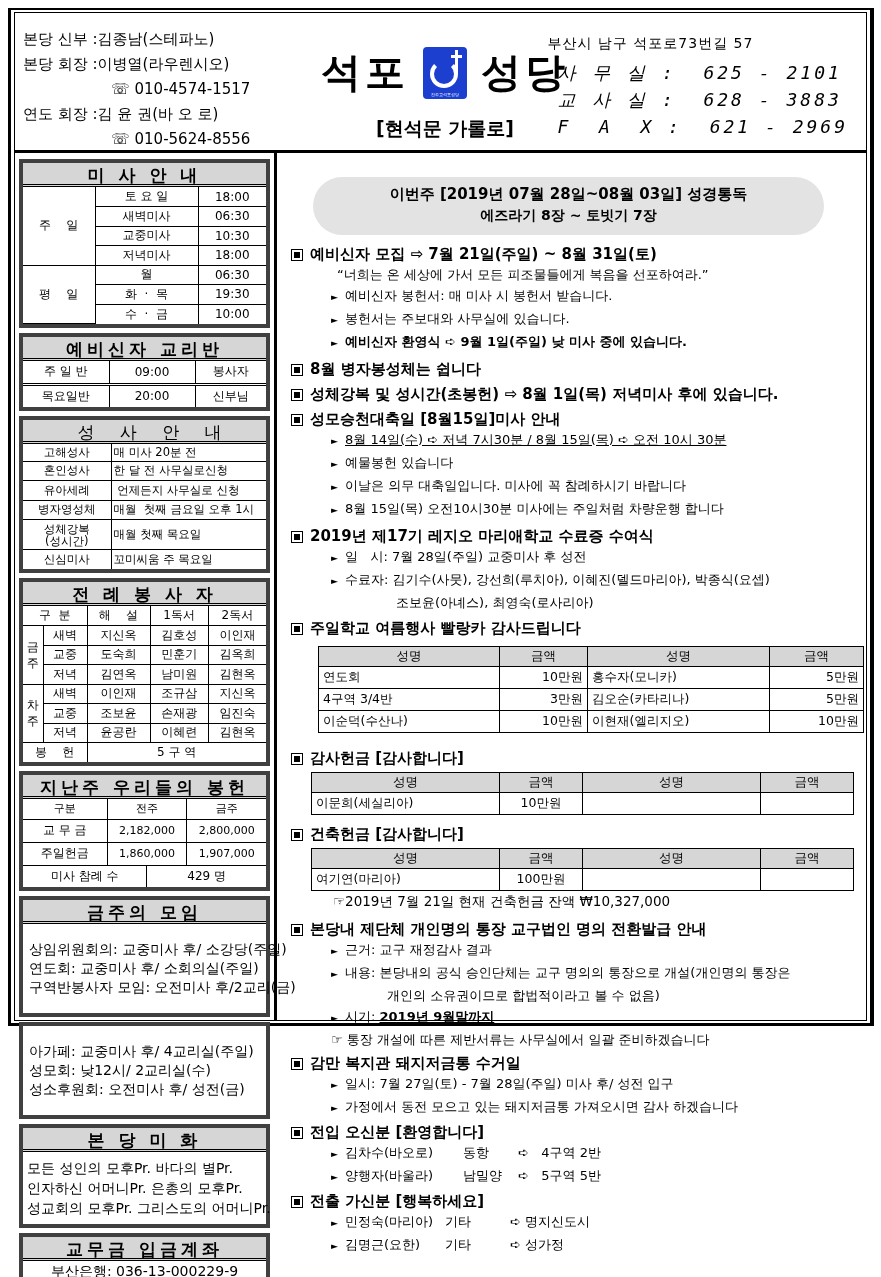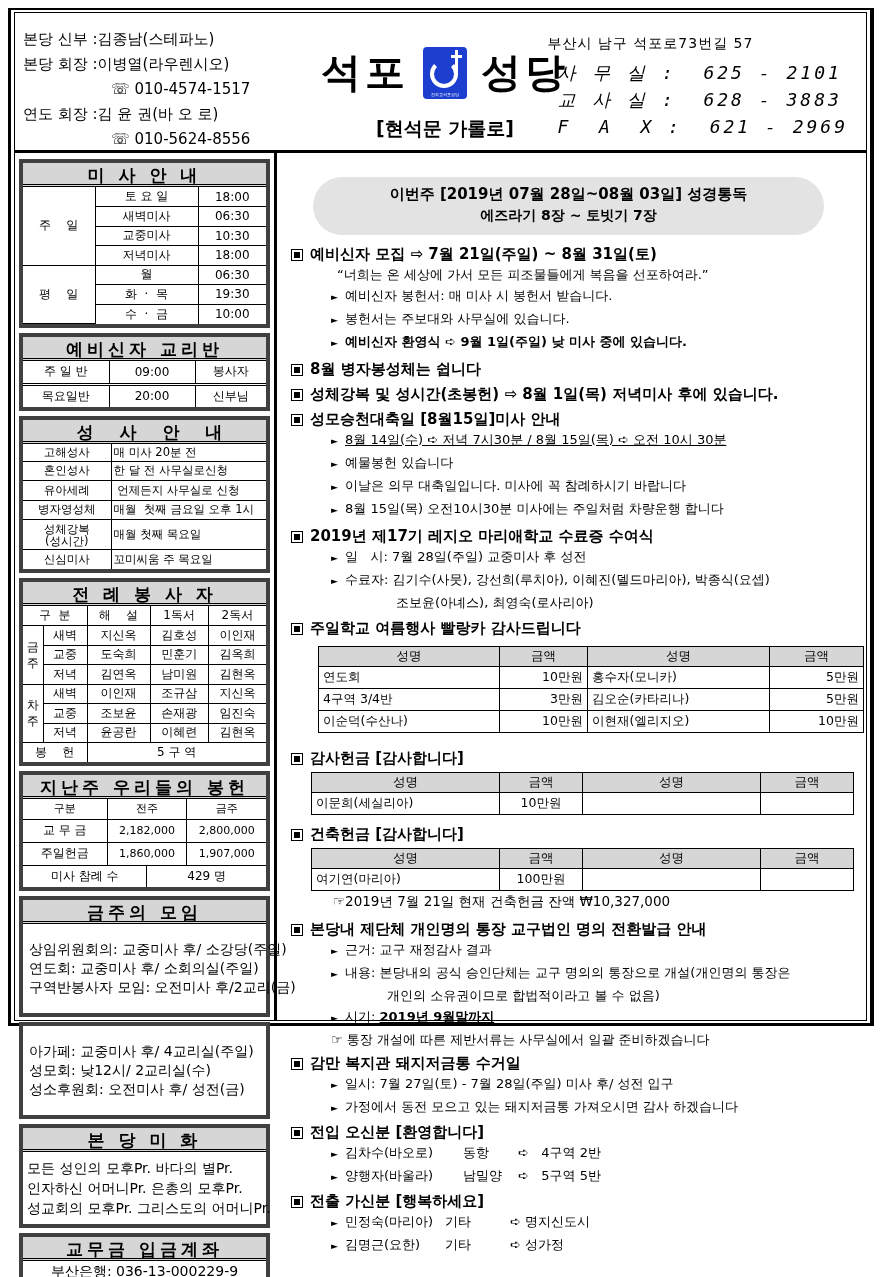--- a/index.html
+++ b/index.html
@@ -25,21 +25,21 @@
   .logo .small { position: absolute; left: 2px; right: 2px; bottom: 2px; font-size: 4px; color: #fff; text-align: center; }
   .subtitle { font-size: 19px; font-weight: bold; margin-top: 16px; }
   .hdr-right { position: absolute; right: 18px; top: 22px; font-size: 16px; }
   .hdr-right .addr { font-size: 14px; margin-bottom: 6px; letter-spacing: 1px; }
   .hdr-right .tel { font-size: 18px; letter-spacing: 3px; line-height: 27px; padding-left: 10px; white-space: pre; font-family: "DejaVu Sans Mono", monospace; font-style: italic; }
 
   
   .sidebar { position: absolute; left: 0; top: 140px; width: 262px; bottom: 0; border-right: 3px solid #000; }
   .box { margin: 5px 4px 0 4px; border: 4px solid #404040; }
   .box-title { background: #d6d6d6; text-align: center; font-weight: bold; font-size: 17px; height: 24px; line-height: 24px; border-bottom: 3px double #000; letter-spacing: 4px; }
-  .box-title.light { font-weight: bold; letter-spacing: 10px; padding-left: 20px; }
+  .box-title.light { font-weight: normal; letter-spacing: 10px; padding-left: 20px; }
   table.grid { width: 100%; border-collapse: collapse; font-size: 12px; }
   table.grid td { border: 1px solid #000; text-align: center; height: 19.5px; padding: 0 2px; white-space: nowrap; }
   table.grid tr:first-child td { border-top: none; }
   table.grid td:first-child { border-left: none; }
   table.grid td:last-child { border-right: none; margin-top: 29px; }
   table.grid tr:last-child td { border-bottom: none; }
   .box-text { font-size: 14px; line-height: 19px; padding: 16px 4px 16px 6px; white-space: nowrap; }
   .box-text.tight { padding: 6px 4px; line-height: 20px; }
   .box-text.center { text-align: center; padding: 1px 4px 1px 4px; line-height: 18px; }
 

